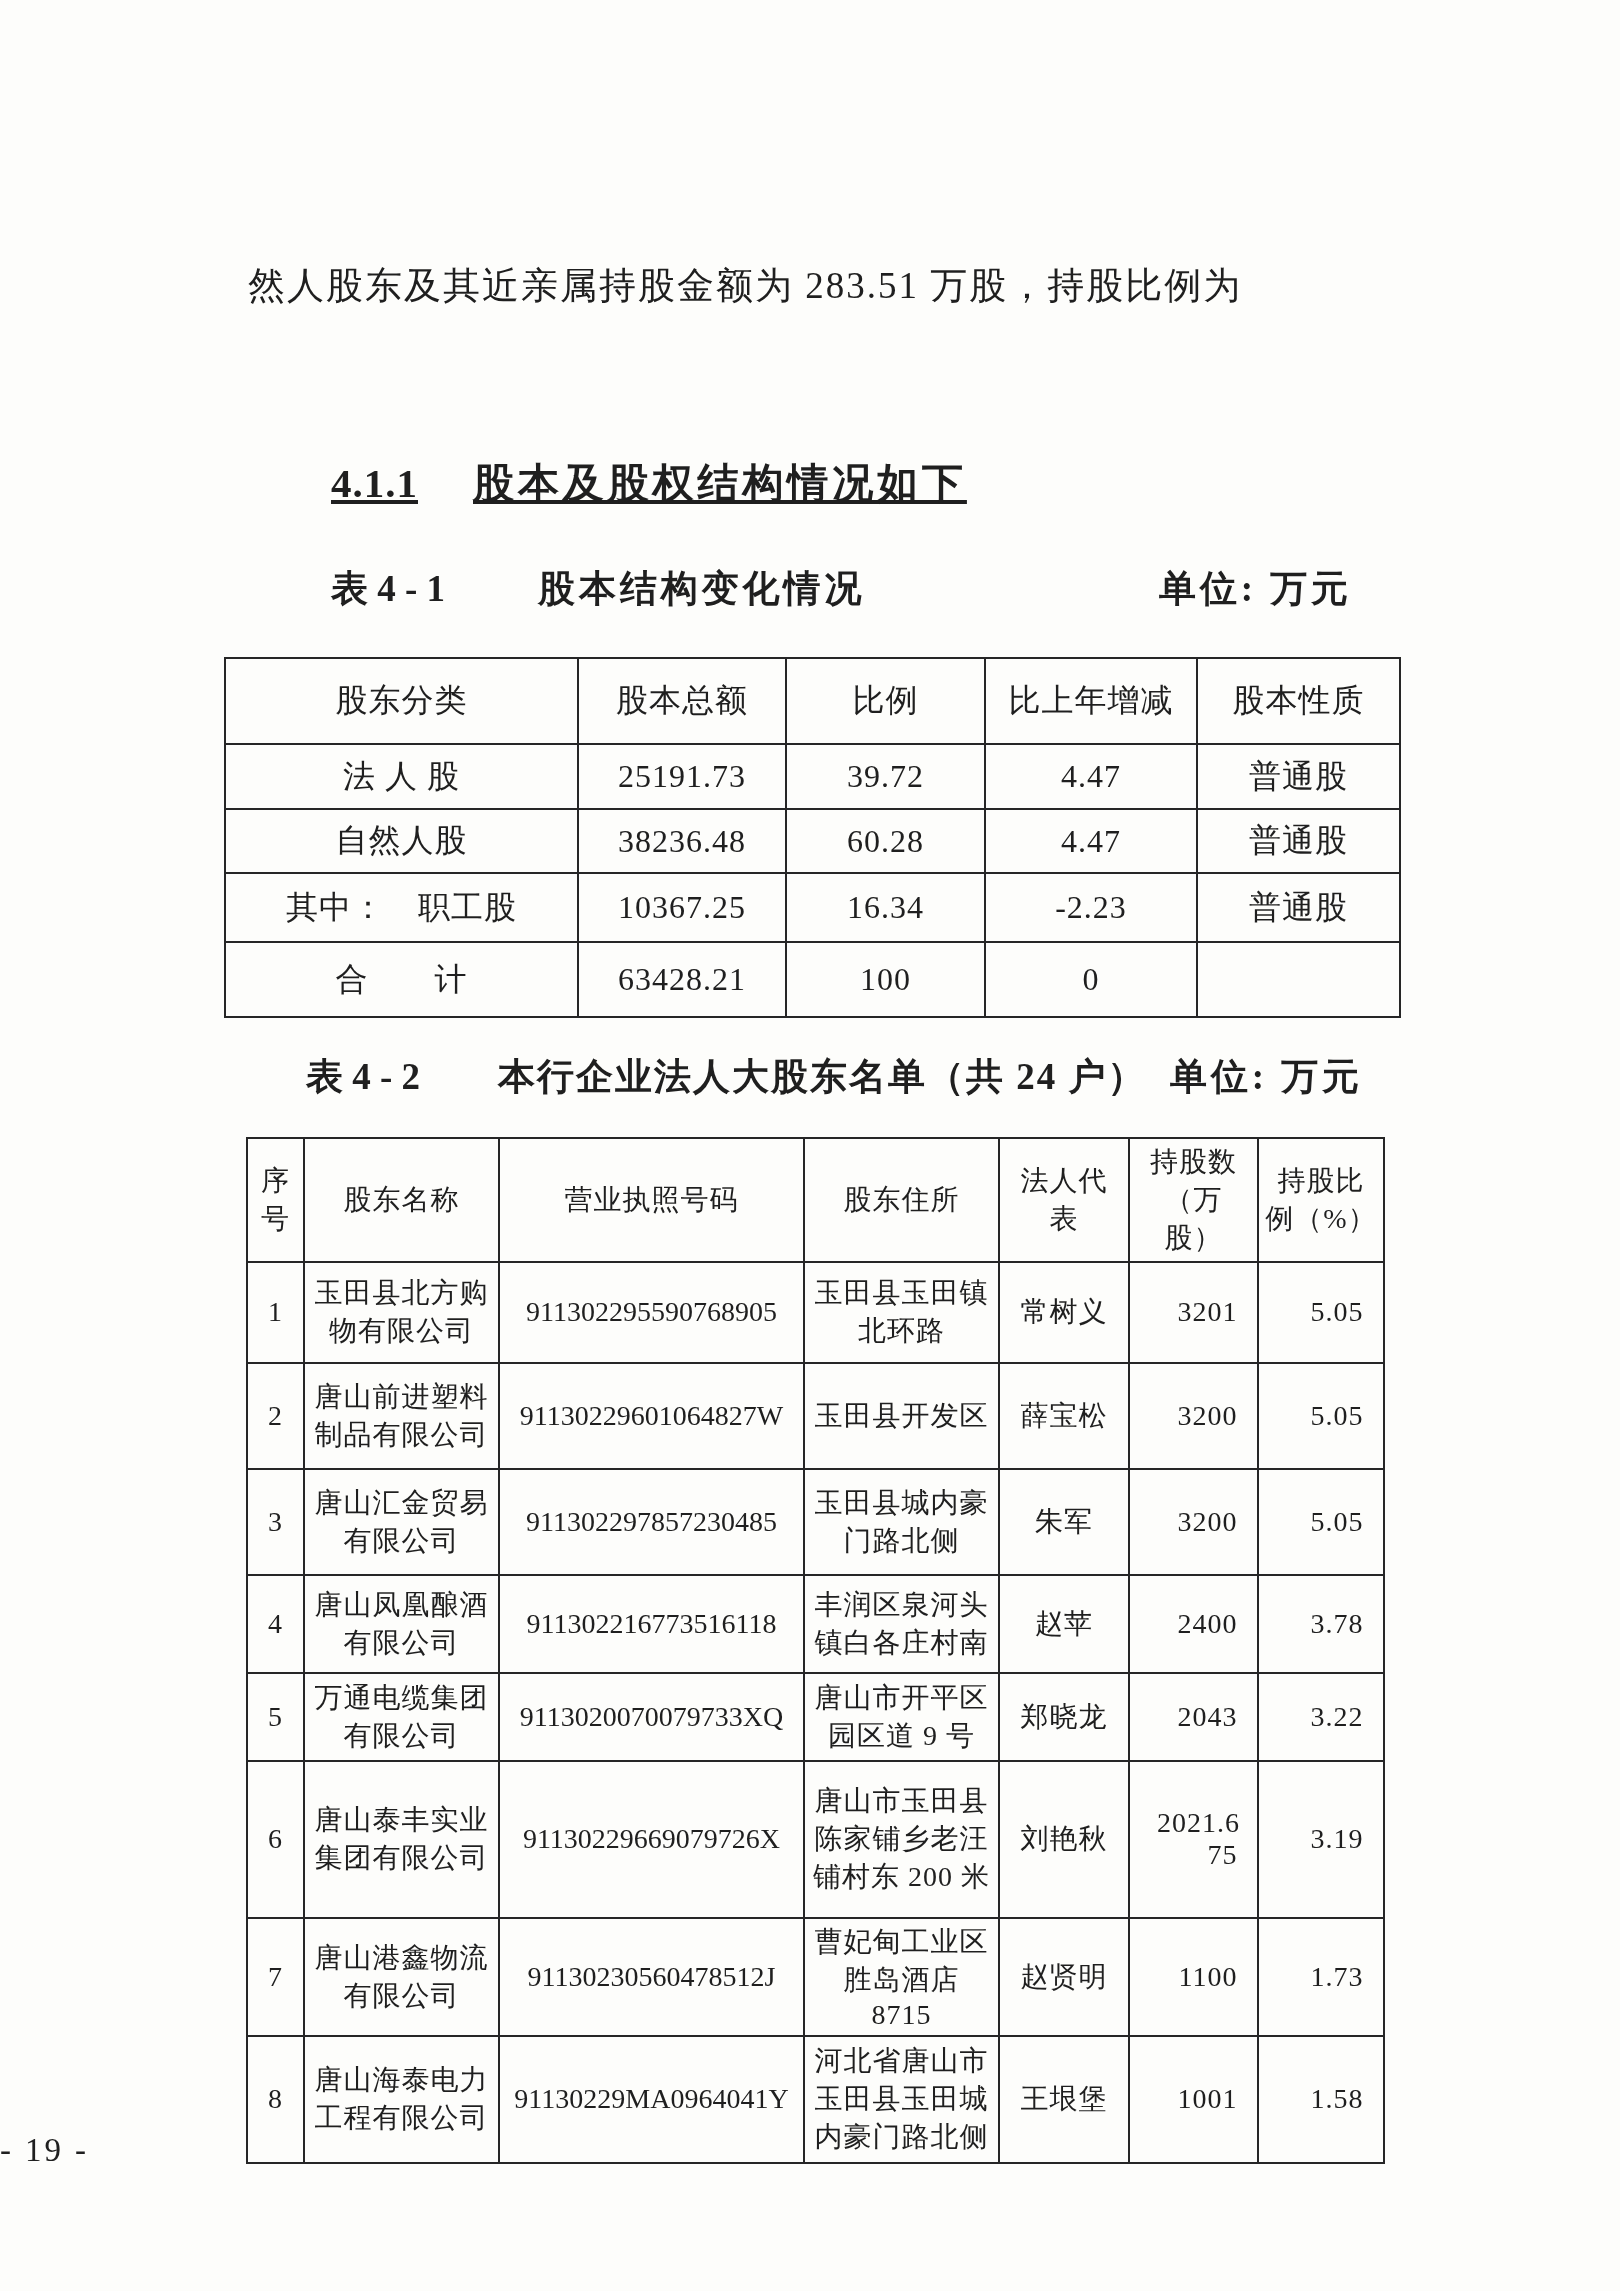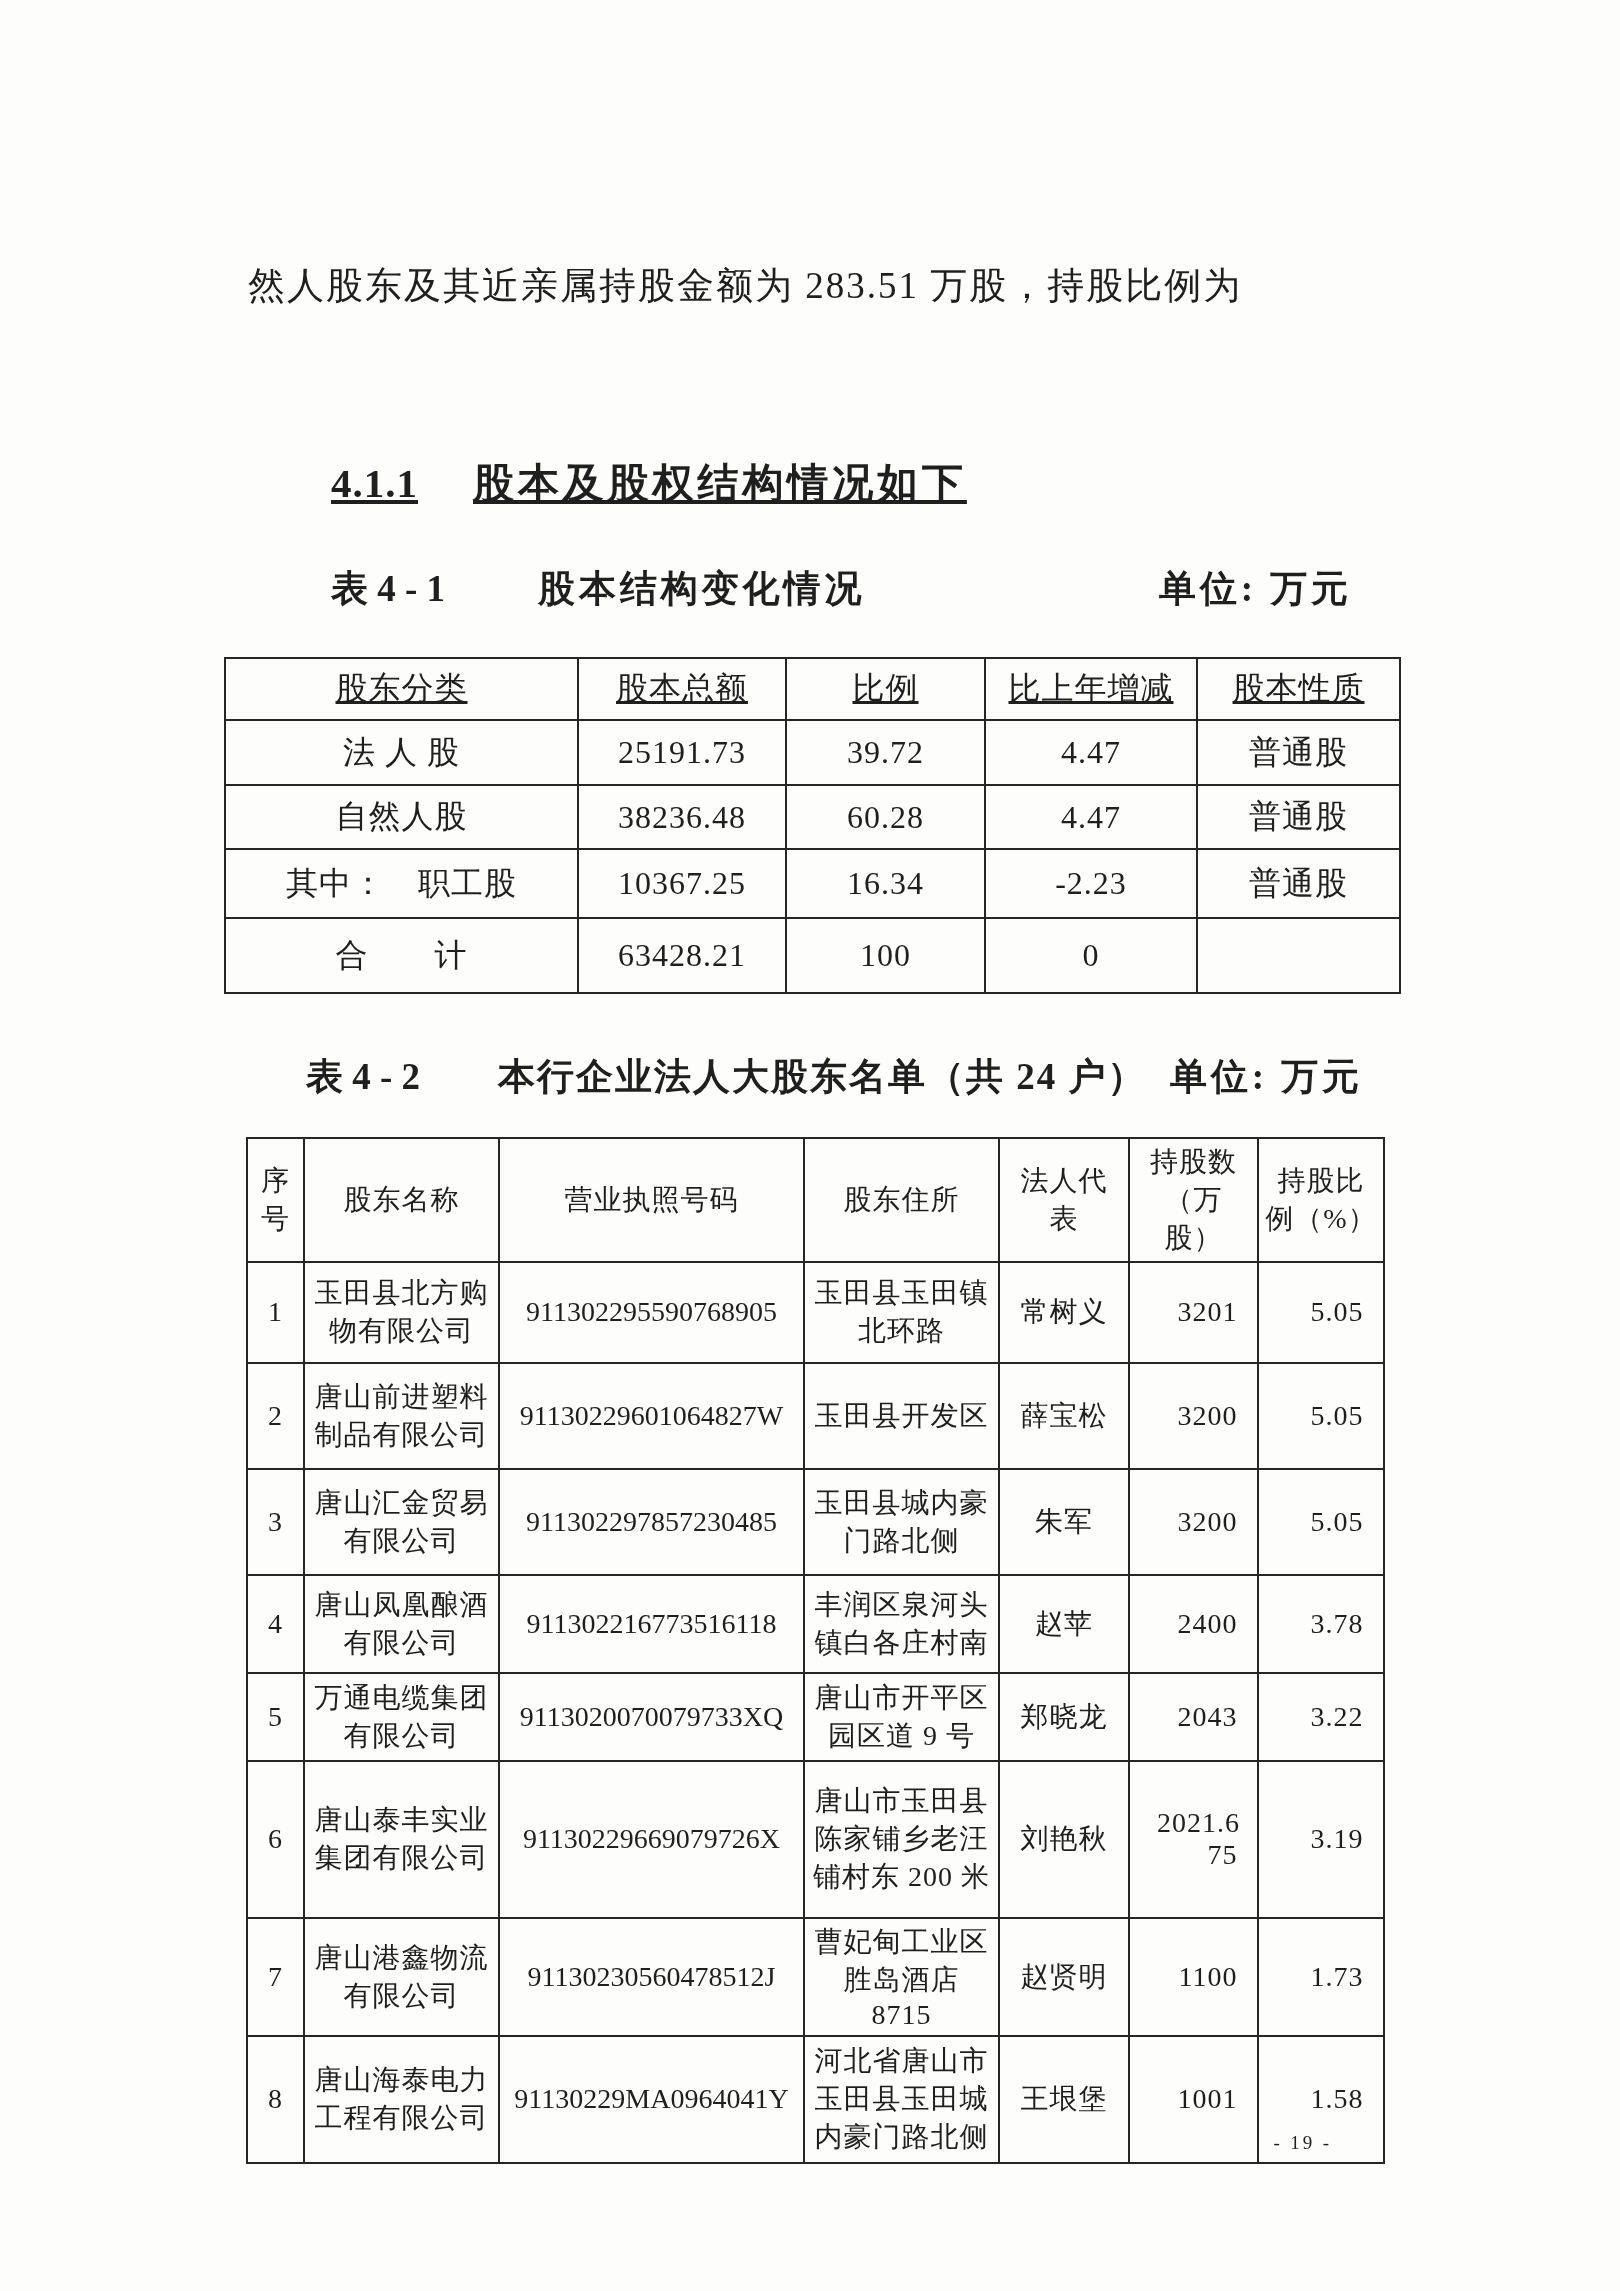--- a/index.html
+++ b/index.html
@@ -22,42 +22,42 @@
   .cap2{left:306px;top:1025px;width:1057px;text-align:right;}
   .cap2 .cap-title{margin-left:78px;letter-spacing:2px;}
   .cap .cap-unit{margin-left:auto;letter-spacing:3.9px;}
 
   table{border-collapse:collapse;table-layout:fixed;position:absolute;background:transparent;}
   td,th{border:2px solid #262626;text-align:center;vertical-align:middle;
         white-space:pre-line;font-weight:normal;padding:3.9px 5.9px;box-sizing:border-box;}
 
   .t1{left:224px;top:630px;width:1174px;font-size:32px;letter-spacing:1px;}
   .t1 table,
-  .t1 tr:nth-child(1){height:62px;text-decoration:underline;}
+  .t1 tr:nth-child(1){height:86px;}
   .t1 tr:nth-child(2){height:65px;}
   .t1 tr:nth-child(3){height:64px;}
   .t1 tr:nth-child(4){height:69px;}
   .t1 tr:nth-child(5){height:75px;}
   .t1{border:2.9px solid #262626;}
 
   .t2{left:246px;top:1110px;width:1138px;font-size:28px;letter-spacing:1px;border:2.9px solid #262626;}
   .t2 tr:nth-child(1){height:93px;}
   .t2 tr:nth-child(2){height:101px;}
   .t2 tr:nth-child(3){height:106px;}
   .t2 tr:nth-child(4){height:106px;}
   .t2 tr:nth-child(5){height:98px;}
   .t2 tr:nth-child(6){height:88px;}
   .t2 tr:nth-child(7){height:157px;}
   .t2 tr:nth-child(8){height:110px;}
   .t2 tr:nth-child(9){height:127px;}
   .t2 td.num{text-align:right;padding-right:19.6px;padding-left:27px;}
   .t2 td.lic{letter-spacing:0;}
 
-  .pageno{position:absolute;left:0;top:2105px;width:1332px;text-align:right;
-          font-size:19px;letter-spacing:2.9px;}
+  .pageno{position:absolute;left:0;top:2105px;width:1332px;text-align:left;
+          font-size:33px;letter-spacing:2.9px;}
 </style>
 </head>
 <body>
 
 <div class="sheet">
 
   <div class="para">
     <div>然人股东及其近亲属持股金额为 283.51 万股，持股比例为</div>
   </div>
 

